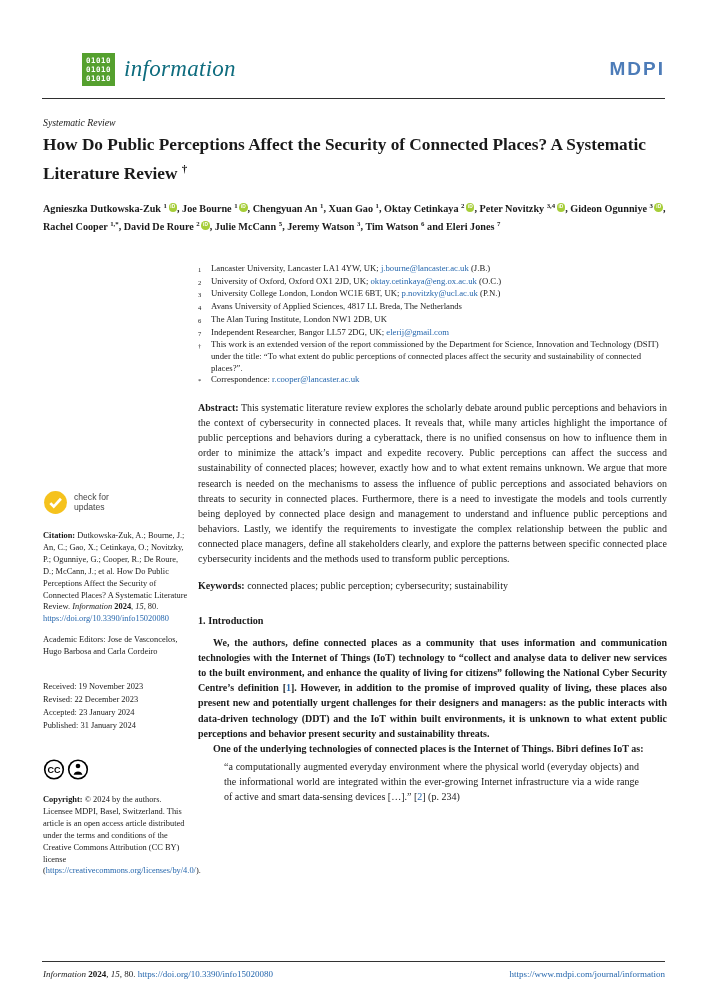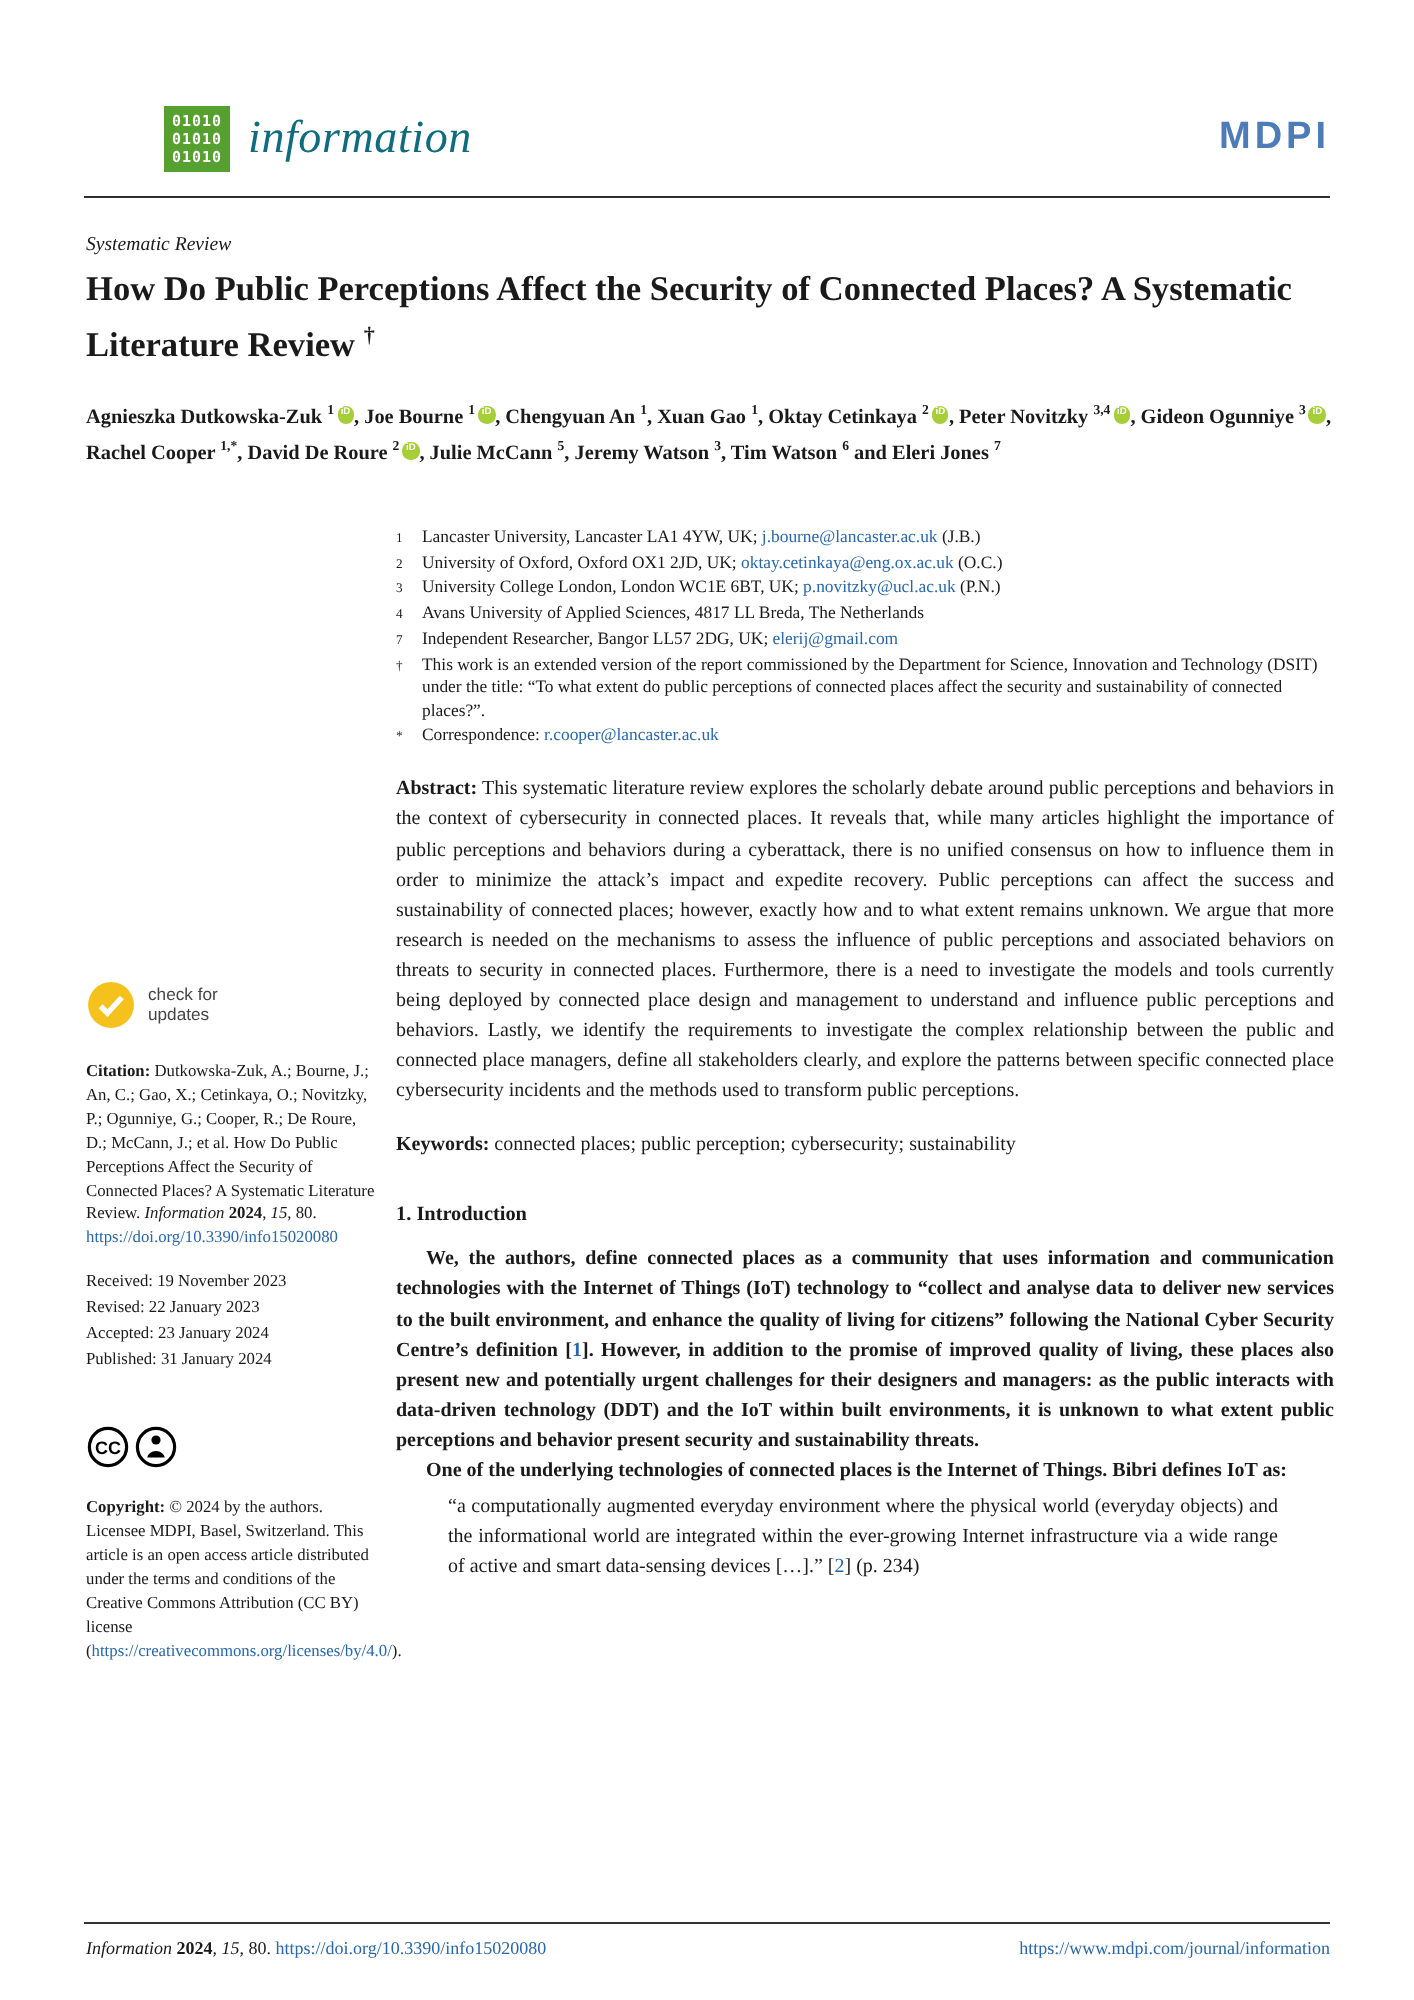--- a/index.html
+++ b/index.html
@@ -98,20 +98,24 @@
         </div>
         <div class="aff-row">
           <span class="aff-marker">3</span>
           <span class="aff-text">University College London, London WC1E 6BT, UK; <span class="link">p.novitzky@ucl.ac.uk</span> (P.N.)</span>
         </div>
         <div class="aff-row">
           <span class="aff-marker">4</span>
           <span class="aff-text">Avans University of Applied Sciences, 4817 LL Breda, The Netherlands</span>
         </div>
         <div class="aff-row">
+          <span class="aff-marker">6</span>
+          <span class="aff-text">The Alan Turing Institute, London NW1 2DB, UK</span>
+        </div>
+        <div class="aff-row">
           <span class="aff-marker">7</span>
           <span class="aff-text">Independent Researcher, Bangor LL57 2DG, UK; <span class="link">elerij@gmail.com</span></span>
         </div>
         <div class="aff-row">
           <span class="aff-marker">†</span>
           <span class="aff-text">This work is an extended version of the report commissioned by the Department for Science, Innovation and Technology (DSIT) under the title: “To what extent do public perceptions of connected places affect the security and sustainability of connected places?”.</span>
         </div>
         <div class="aff-row">
           <span class="aff-marker">*</span>
           <span class="aff-text">Correspondence: <span class="link">r.cooper@lancaster.ac.uk</span></span>
@@ -144,24 +148,25 @@
         <span>check for</span><br>
         <span>updates</span>
       </span>
     </div>
 
     <div class="citation">
       <span class="cit-label">Citation:</span>
       <span><span>Dutkowska-Zuk, A.; Bourne, J.; An, C.; Gao, X.; Cetinkaya, O.; Novitzky, P.; Ogunniye, G.; Cooper, R.; De Roure, D.; McCann, J.; et al. How Do Public Perceptions Affect the Security of Connected Places? A Systematic Literature Review. </span><span class="it">Information </span><span class="b">2024</span><span>, </span><span class="it">15</span><span>, 80. </span><span class="link">https://doi.org/10.3390/info15020080</span></span>
     </div>
 
+    <div class="editors">Academic Editors: Jose de Vasconcelos, Hugo Barbosa and Carla Cordeiro</div>
 
     <div class="dates">
         <div>Received: 19 November 2023</div>
-        <div>Revised: 22 January 2023</div>
+        <div>Revised: 22 December 2023</div>
         <div>Accepted: 23 January 2024</div>
         <div>Published: 31 January 2024</div>
       </div>
 
     <span class="cc">
       <svg width="48" height="23" viewBox="0 0 48 23">
         <circle cx="11" cy="11.5" r="9.3" fill="none" stroke="#000" stroke-width="1.6"></circle>
         <text x="11" y="14.8" text-anchor="middle" font-size="9" font-family="Liberation Sans, sans-serif" font-weight="bold" fill="#000">CC</text>
         <circle cx="35" cy="11.5" r="9.3" fill="none" stroke="#000" stroke-width="1.6"></circle>
         <circle cx="35" cy="8" r="2.3" fill="#000"></circle>

